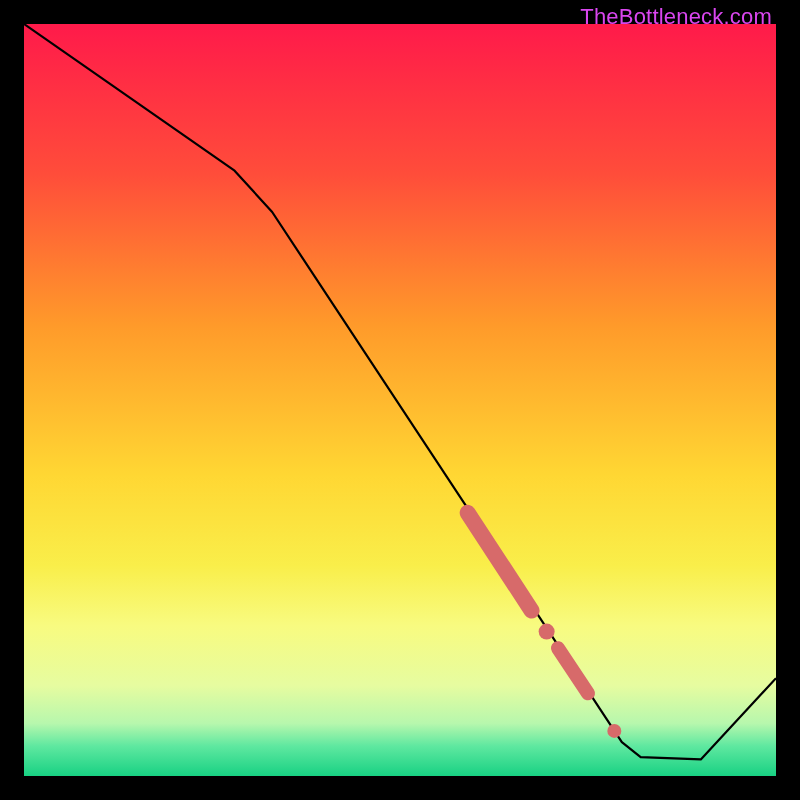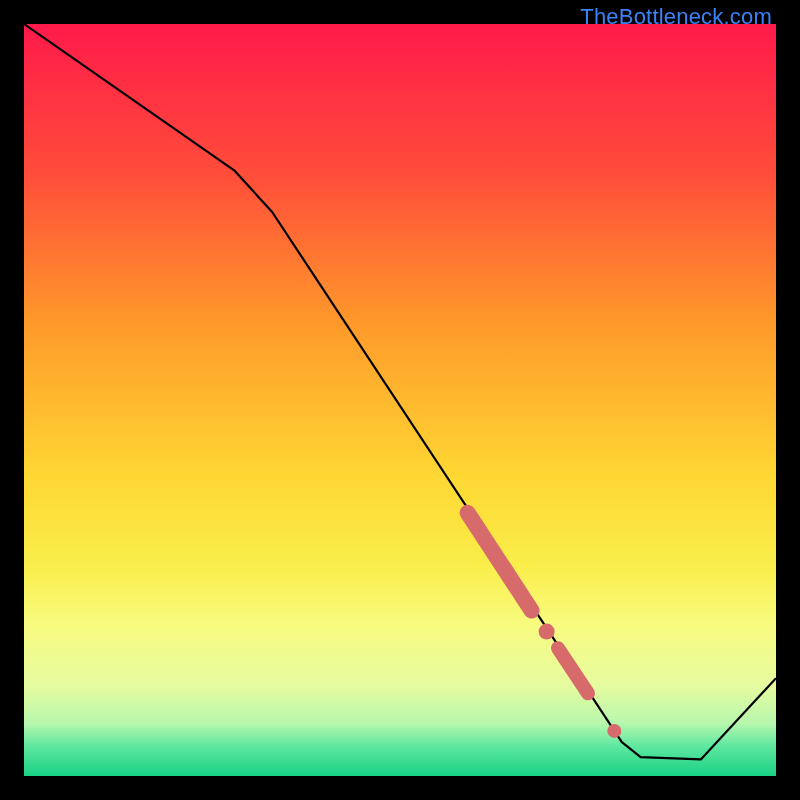--- a/index.html
+++ b/index.html
@@ -1,19 +1,19 @@
 <!DOCTYPE html>
 <html><head>
 <meta charset="utf-8">
 <style>
   * { margin: 0; padding: 0; box-sizing: border-box; }
   body { width: 800px; height: 800px; overflow: hidden; background: #000; font-family: Arial, sans-serif; }
   .container { position: relative; width: 800px; height: 800px; }
   .outer-border { position: absolute; inset: 0; background: #000; }
-  .watermark { position: absolute; top: 4px; right: 28px; color: #3b82f6; font-size: 22px; font-weight: 500; letter-spacing: 0.2px; }
+  .watermark { position: absolute; top: 4px; right: 28px; color: #d946ef; font-size: 22px; font-weight: 500; letter-spacing: 0.2px; }
   svg.chart { position: absolute; left: 24px; top: 24px; width: 752px; height: 752px; display: block; }
 </style>
 </head>
 <body>
 
 <div class="container">
   <div class="outer-border"></div>
 
   <svg class="chart" viewBox="0 0 752 752" preserveAspectRatio="none">
     <defs>

